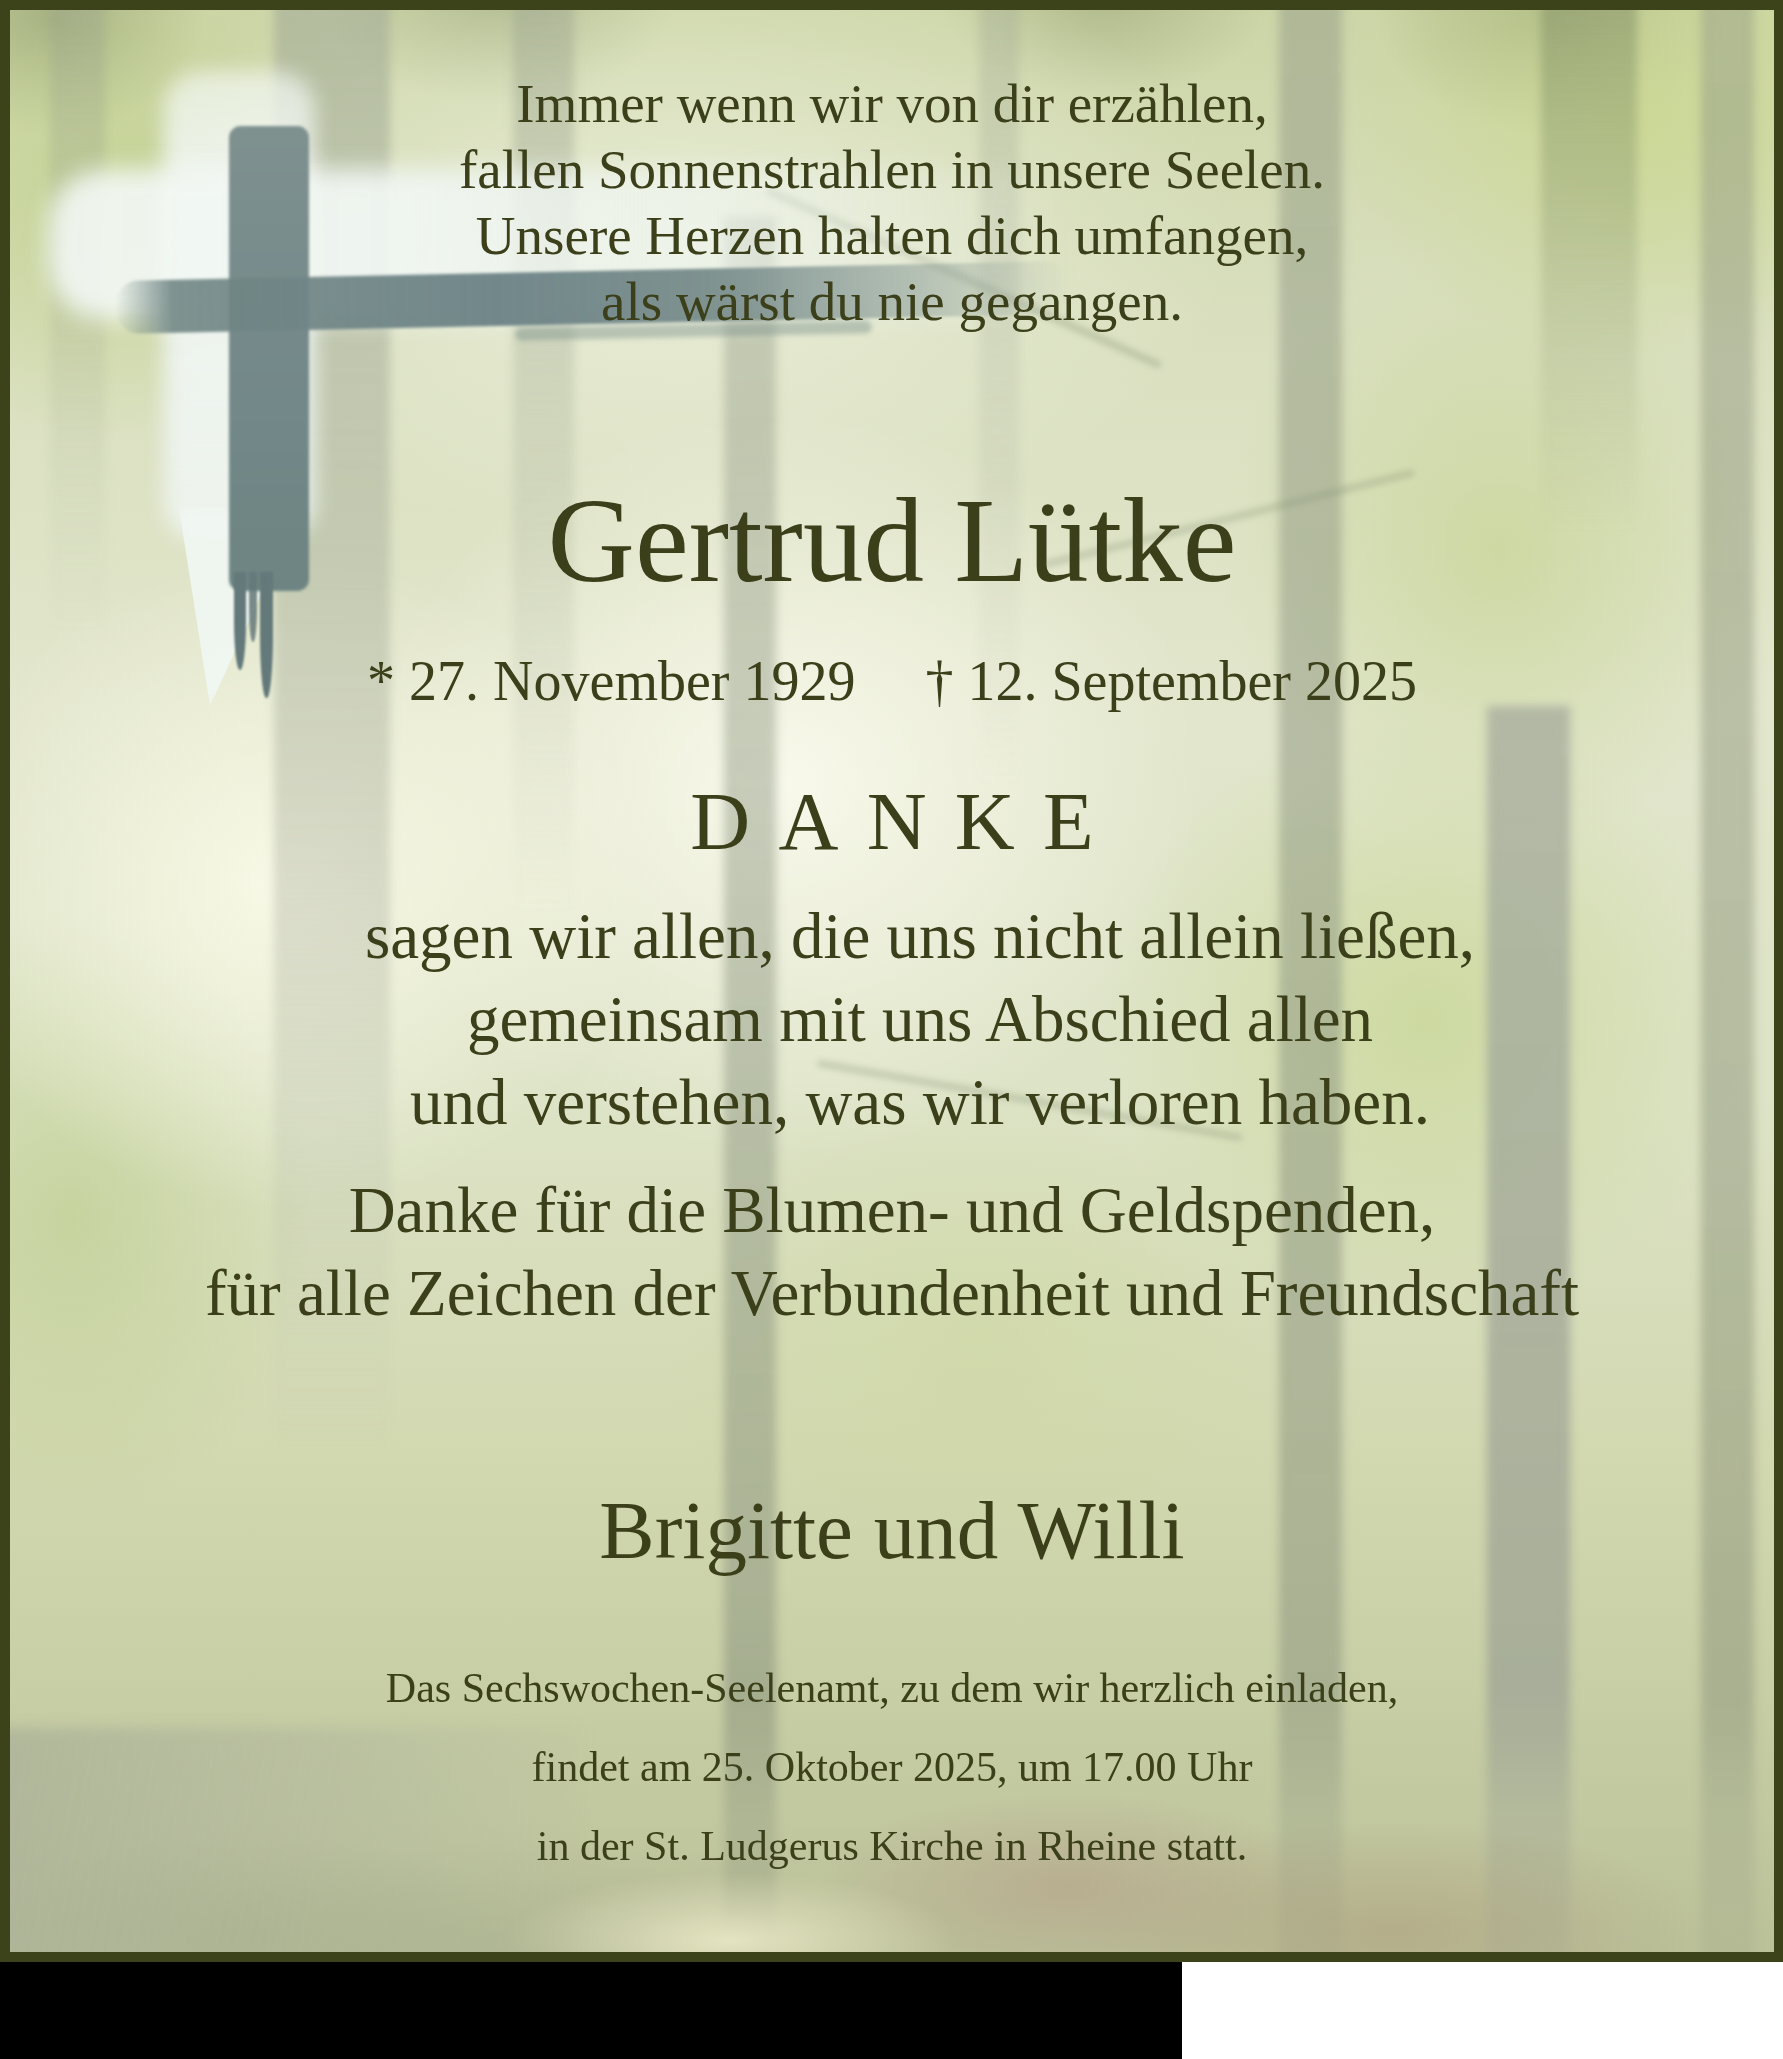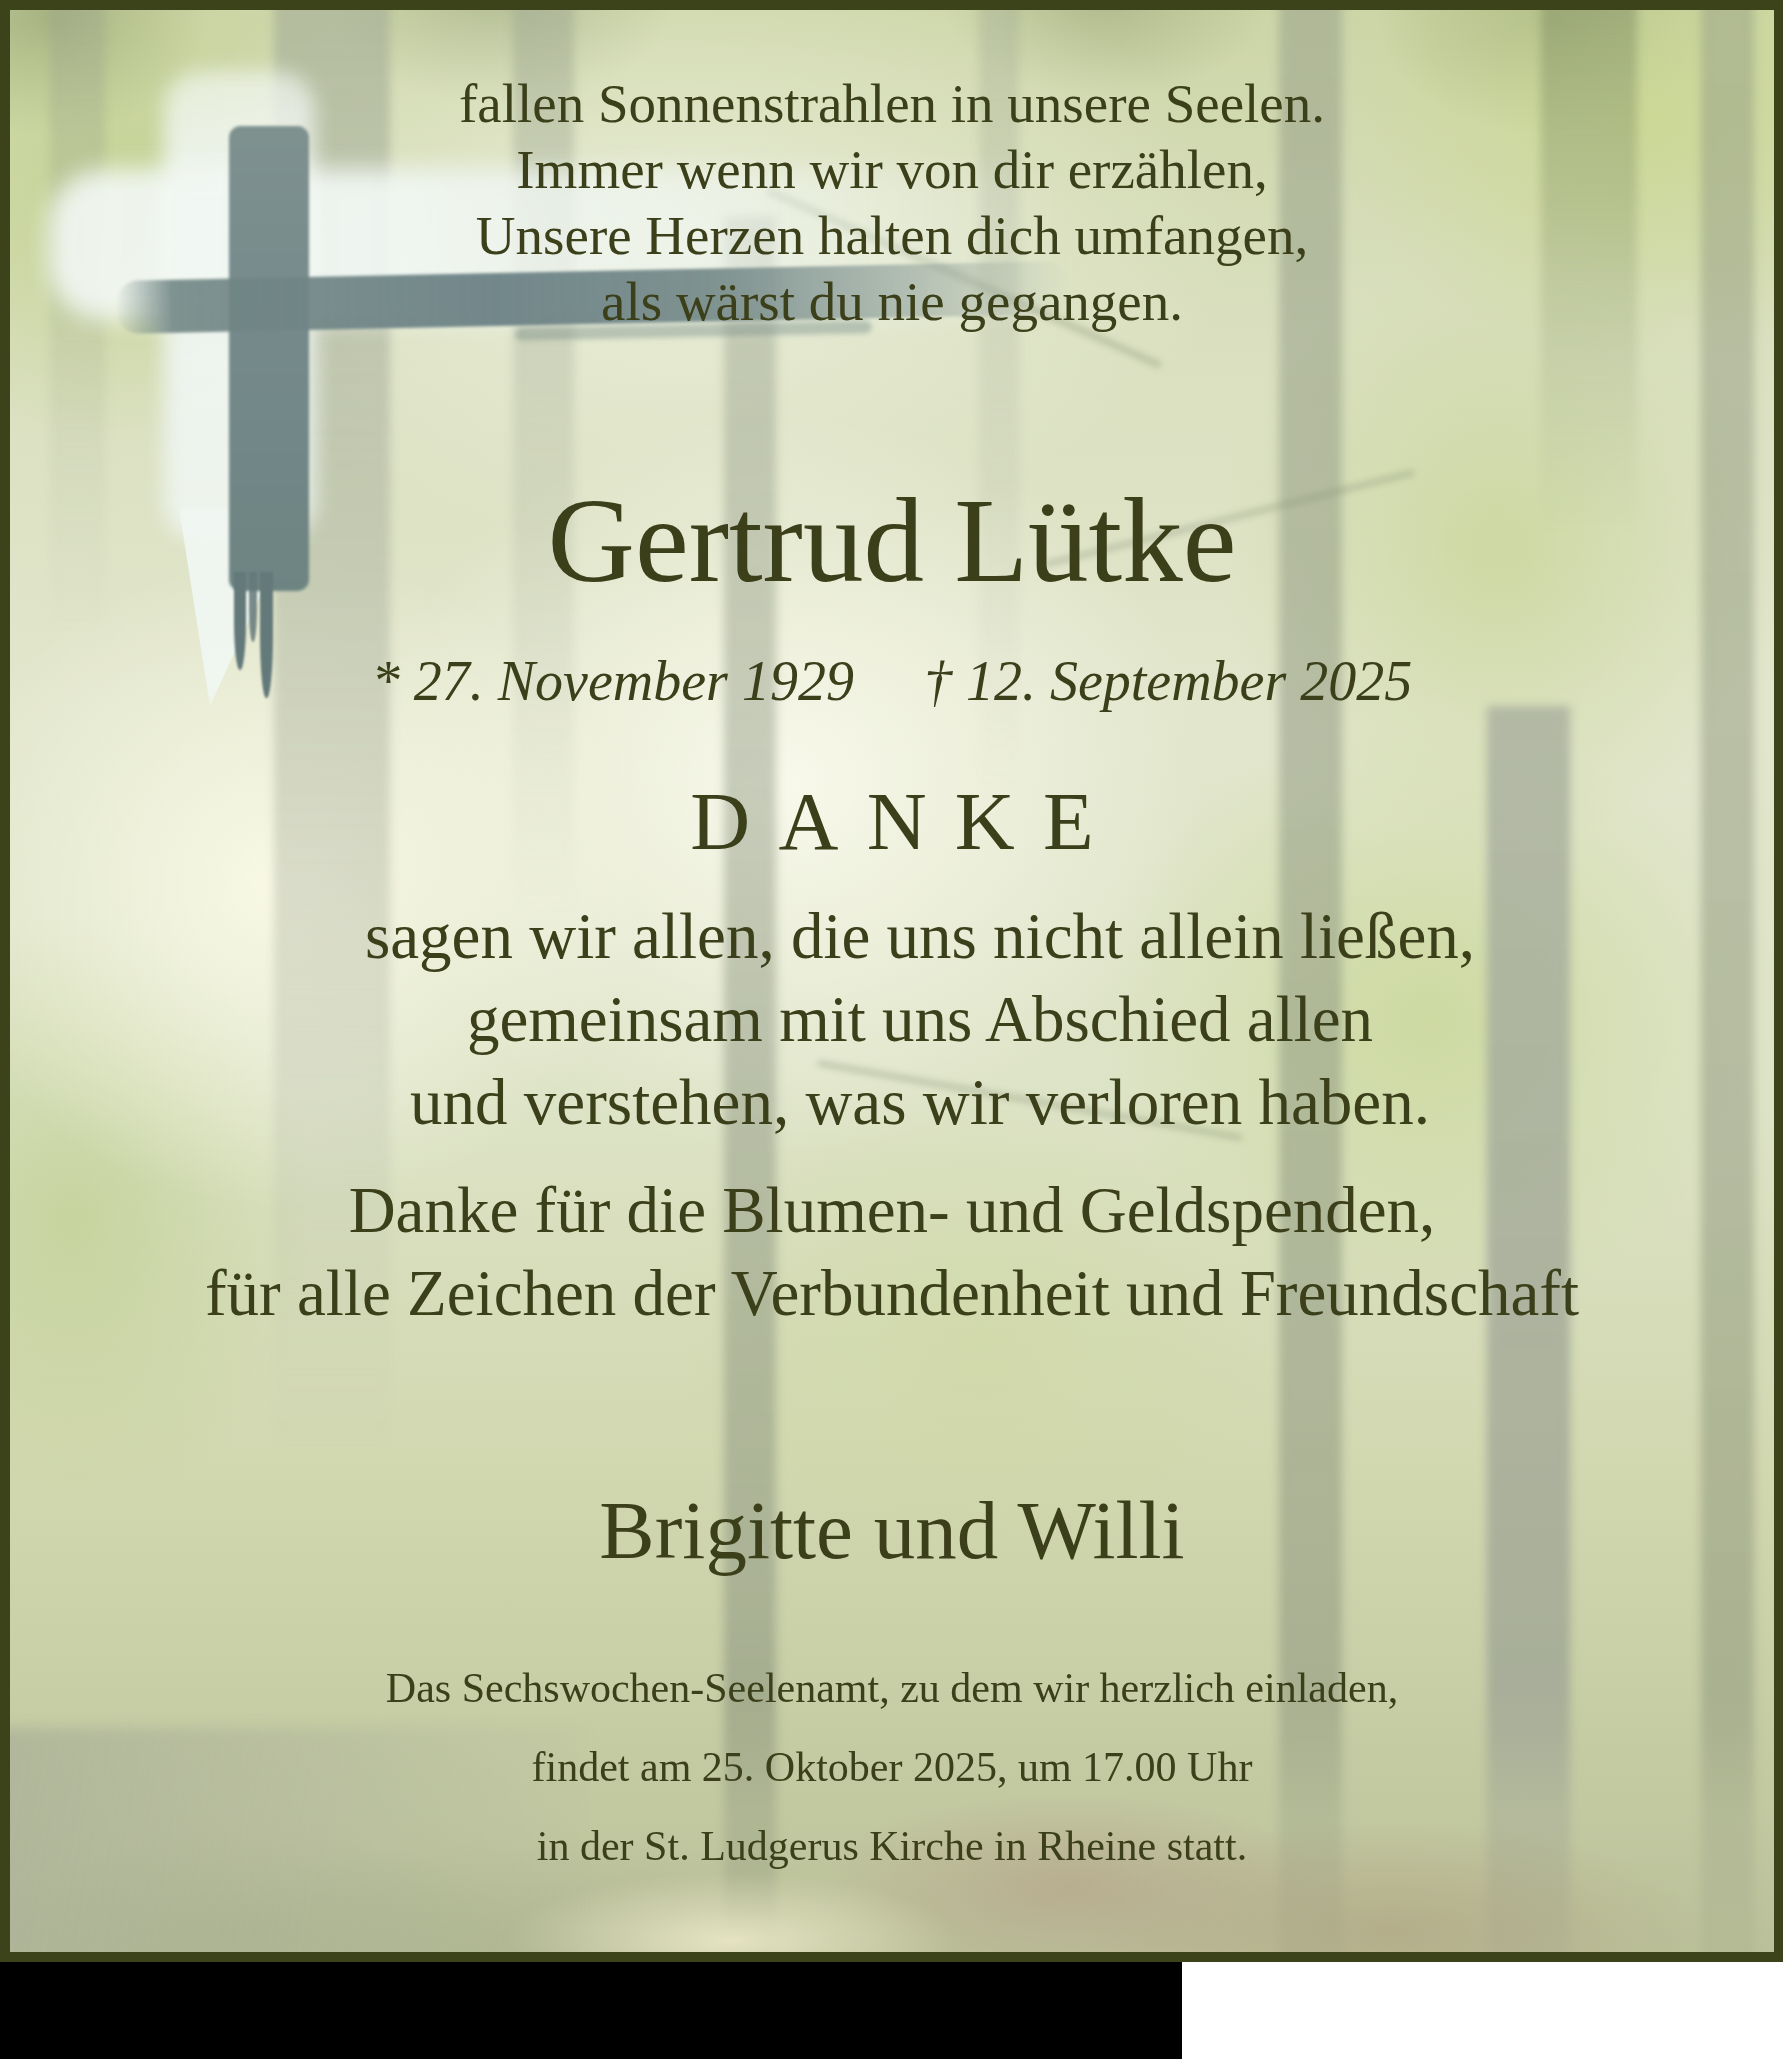--- a/index.html
+++ b/index.html
@@ -84,21 +84,21 @@
   .d1{left:234px;top:572px;width:11.6px;height:98px;border-radius:0 0 50% 50%;}
   .d2{left:249px;top:572px;width:7.5px;height:70px;border-radius:0 0 50% 50%;opacity:.85;}
   .d3{left:260px;top:572px;width:12.5px;height:126px;border-radius:0 0 50% 50%;}
   
   .frame{position:absolute;left:0;top:0;width:1784px;height:1962px;box-sizing:border-box;
     border:10px solid #3c431a;pointer-events:none;z-index:40;}
   
   .txt{position:absolute;left:0;width:100%;text-align:center;color:#3b3f1a;z-index:20;}
   .poem{top:71px;font-size:55px;line-height:66px;}
   .name{top:474px;font-size:121px;line-height:133px;}
-  .dates{top:648px;font-size:56px;line-height:66px;display:flex;justify-content:center;gap:70px;font-style:italic;}
+  .dates{top:648px;font-size:56px;line-height:66px;display:flex;justify-content:center;gap:70px;}
   .danke{top:778px;font-size:83px;line-height:86px;letter-spacing:.34em;text-indent:.34em;}
   .par1{top:895px;font-size:65px;line-height:83px;margin-left:28px;}
   .par2{top:1169px;font-size:65px;line-height:83px;}
   .signature{top:1485px;font-size:83px;line-height:91px;}
   .par3{top:1649px;font-size:42px;line-height:79px;}
   
   .strip-black{position:absolute;left:0;top:1962px;width:1182px;height:97px;background:#000000;}
   .strip-white{position:absolute;left:1182px;top:1962px;width:601px;height:97px;background:#ffffff;}
 </style>
 </head>
@@ -128,22 +128,22 @@
     <div class="cross-white-h"></div>
     <div class="cross-gray-v"></div>
     <div class="cross-gray-h"></div>
     <div class="cross-gray-h2"></div>
     <div class="drip d1"></div>
     <div class="drip d2"></div>
     <div class="drip d3"></div>
   </div>
 
   <div class="txt poem">
+    <div>Immer wenn wir von dir erzählen,</div>
     <div>fallen Sonnenstrahlen in unsere Seelen.</div>
-    <div>Immer wenn wir von dir erzählen,</div>
     <div>Unsere Herzen halten dich umfangen,</div>
     <div>als wärst du nie gegangen.</div>
   </div>
 
   <div class="txt name">Gertrud Lütke</div>
 
   <div class="txt dates">
     <span>* 27. November 1929</span>
     <span>† 12. September 2025</span>
   </div>

